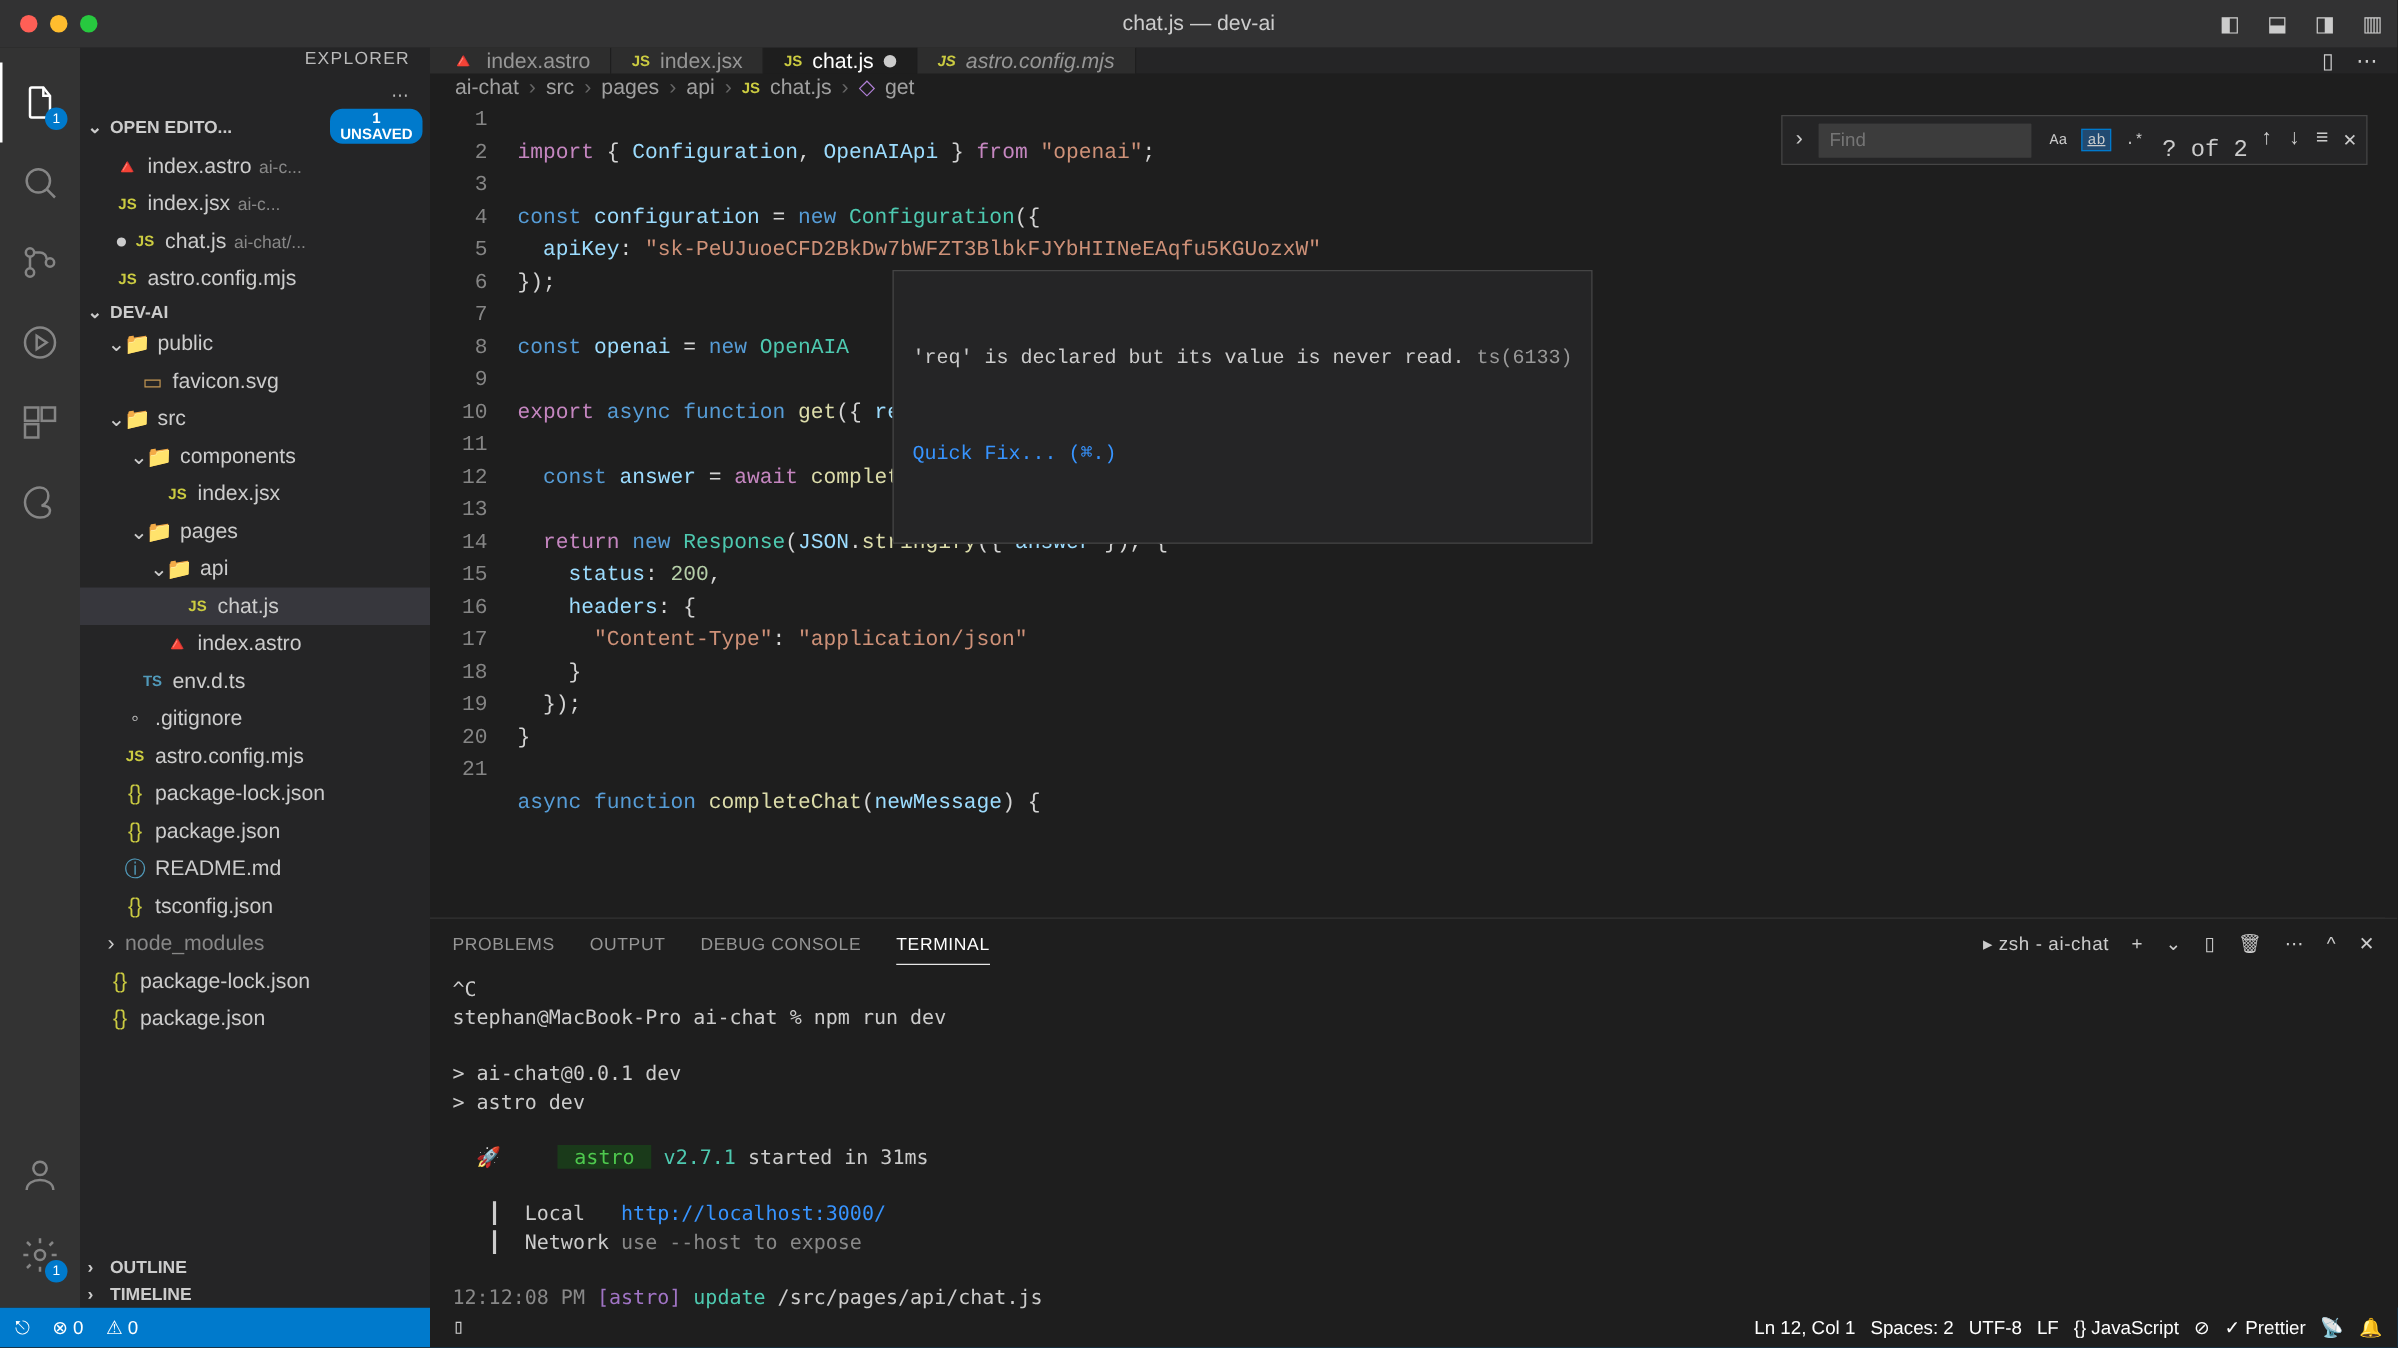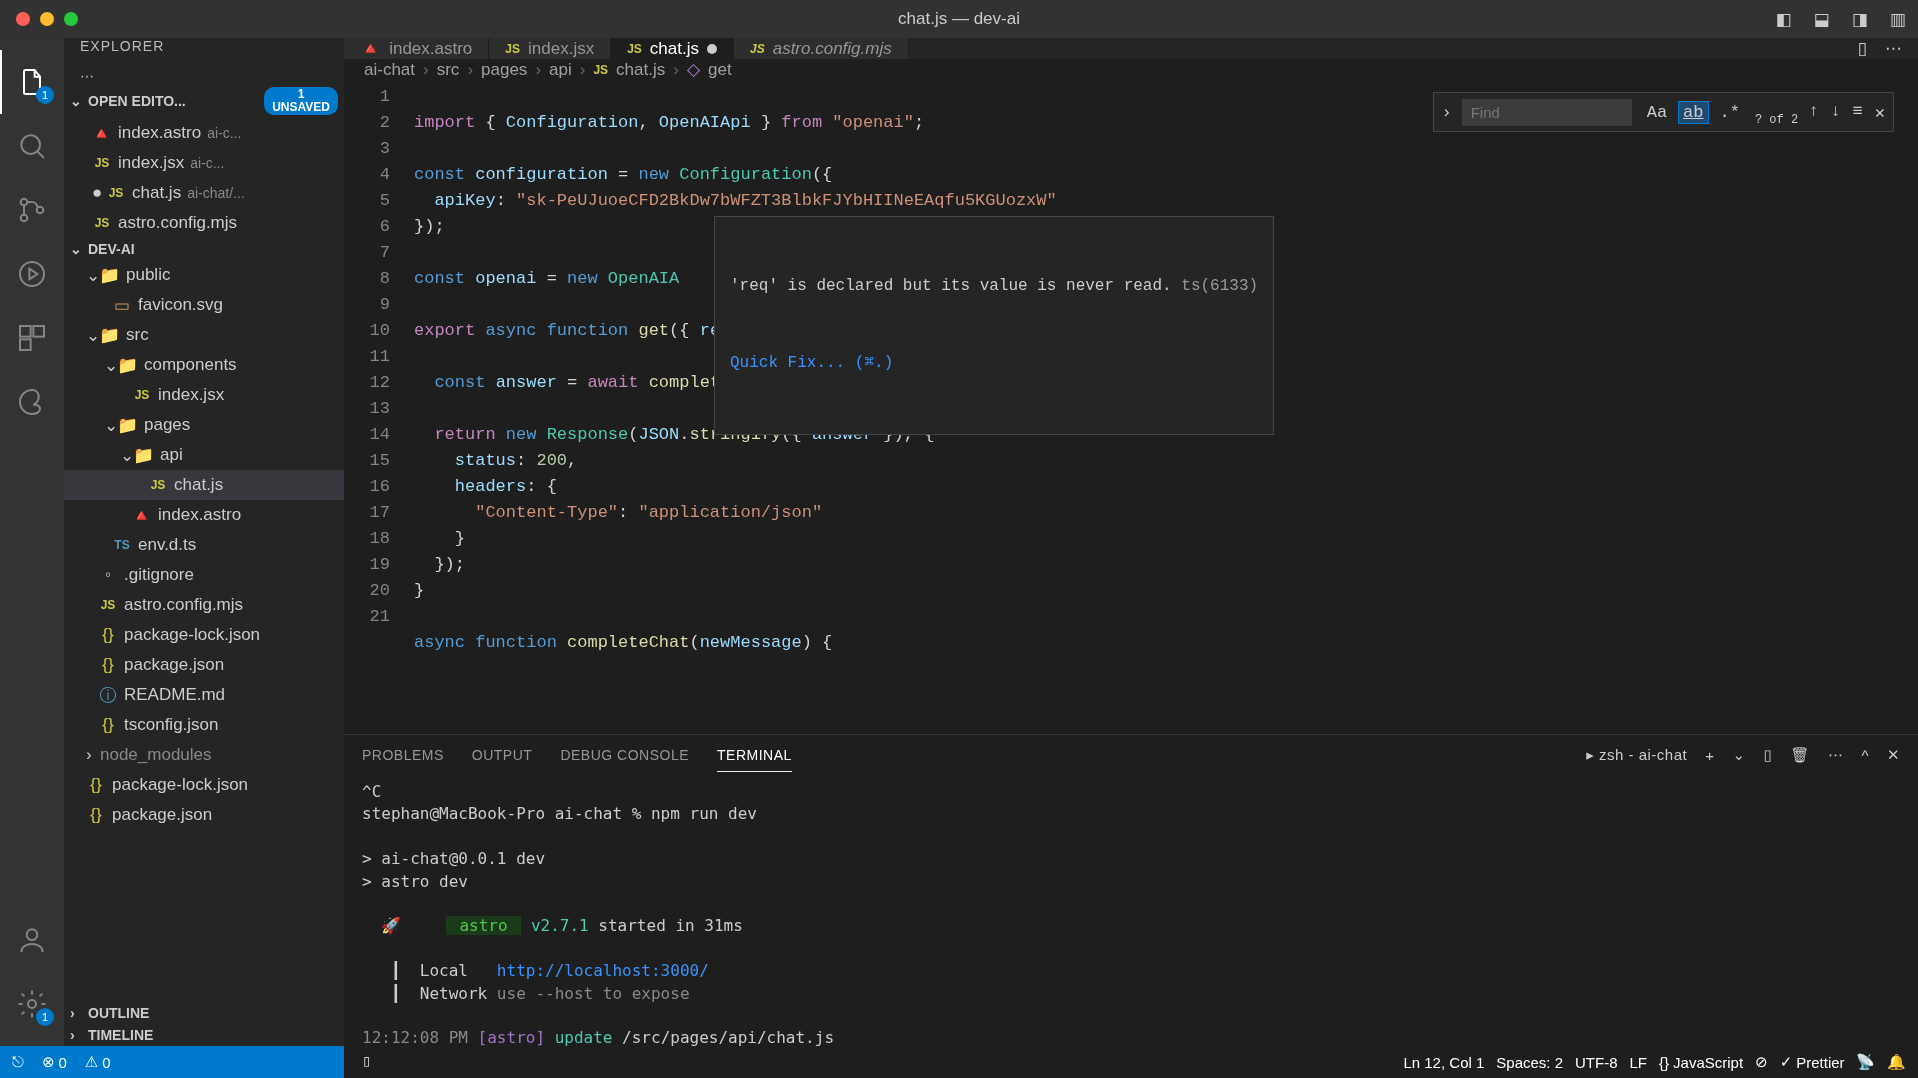--- a/index.html
+++ b/index.html
@@ -86,21 +86,21 @@
 .sidebar {
   width: 280px;
   background: #252526;
   display: flex;
   flex-direction: column;
   color: #cccccc;
 }
 .sidebar-header {
   height: 46px;
   display: flex;
-  align-items: flex-start;
+  align-items: flex-end;
   justify-content: space-between;
   padding: 0 16px;
   font-size: 14px;
   letter-spacing: 1px;
   color: #bbbbbb;
   flex-direction: column;
 }
 .sidebar-section-hdr {
   display: flex;
   align-items: center;
@@ -243,24 +243,24 @@
   z-index: 10;
 }
 .find-widget input {
   background: #3c3c3c;
   border: 1px solid #3c3c3c;
   color: #cccccc;
   padding: 4px 8px;
   width: 170px;
   font-size: 15px;
 }
-.find-opts { display: flex; gap: 6px; font-size: 17px; color: #cccccc; }
+.find-opts { display: flex; gap: 6px; font-size: 12px; color: #cccccc; }
 .find-opts span { padding: 1px 4px; border: 1px solid transparent; cursor: pointer; }
 .find-opts span.on { border-color: #007acc; background: #224a71; }
-.find-info { color: #cccccc; font-size: 12px; margin-top: 15px; }
+.find-info { color: #cccccc; font-size: 19px; margin-top: 15px; }
 .find-nav { display: flex; gap: 12px; color: #cccccc; }
 .cursor-mark {
   position: absolute;
   top: 184px;
   left: 468px;
   color: #aeafad;
   font-size: 20px;
 }
 .minimap {
   width: 10px;

